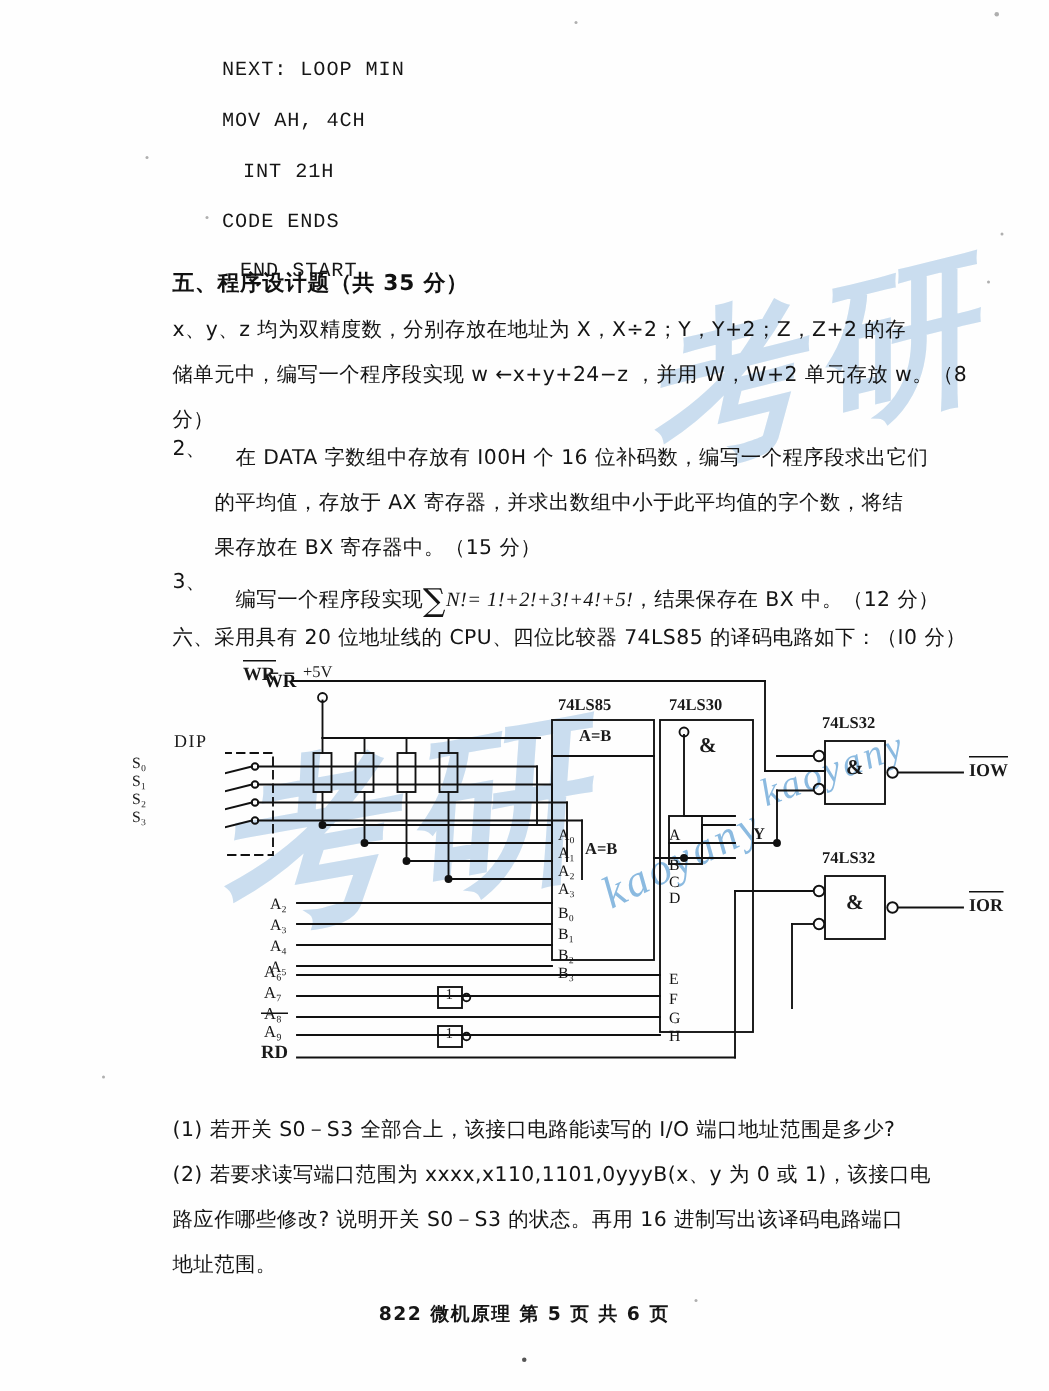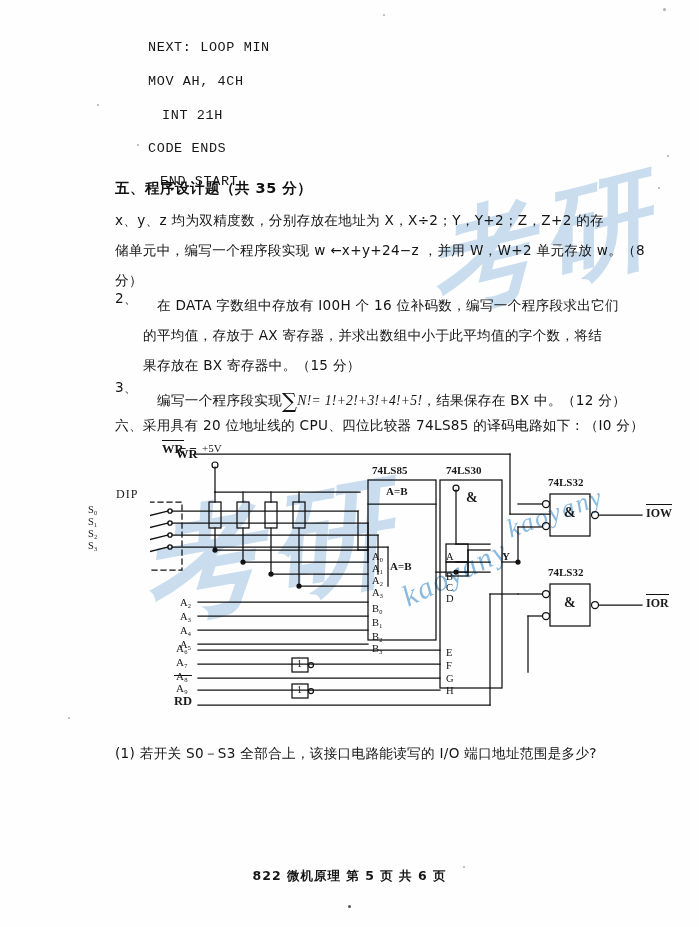--- a/index.html
+++ b/index.html
@@ -313,17 +313,25 @@
     <div class="ovl" style="left:-62px;top:84px;font-size:10.5px;">S₁</div>
     <div class="ovl" style="left:-62px;top:96px;font-size:10.5px;">S₂</div>
     <div class="ovl" style="left:-62px;top:108px;font-size:10.5px;">S₃</div>
   </div>
 
   <div class="para" style="left:115px;top:738px;width:520px;white-space:nowrap;">
     <span>(1)</span>
     <span>若开关 S0－S3 全部合上，该接口电路能读写的 I/O 端口地址范围是多少?</span>
   </div>
 
+  <div class="para" style="left:115px;top:768px;width:520px;">
+    <span class="ln">
+      <span>(2)</span>
+      <span>若要求读写端口范围为 xxxx,x110,1101,0yyyB(x、y 为 0 或 1)，该接口电</span>
+    </span>
+    <span class="ln">路应作哪些修改? 说明开关 S0－S3 的状态。再用 16 进制写出该译码电路端口</span>
+    <span class="ln">地址范围。</span>
+  </div>
 
   <div class="footer">822 微机原理    第 5 页 共 6 页</div>
   <div class="footdot"></div>
 
 </div>
 
 </body></html>

